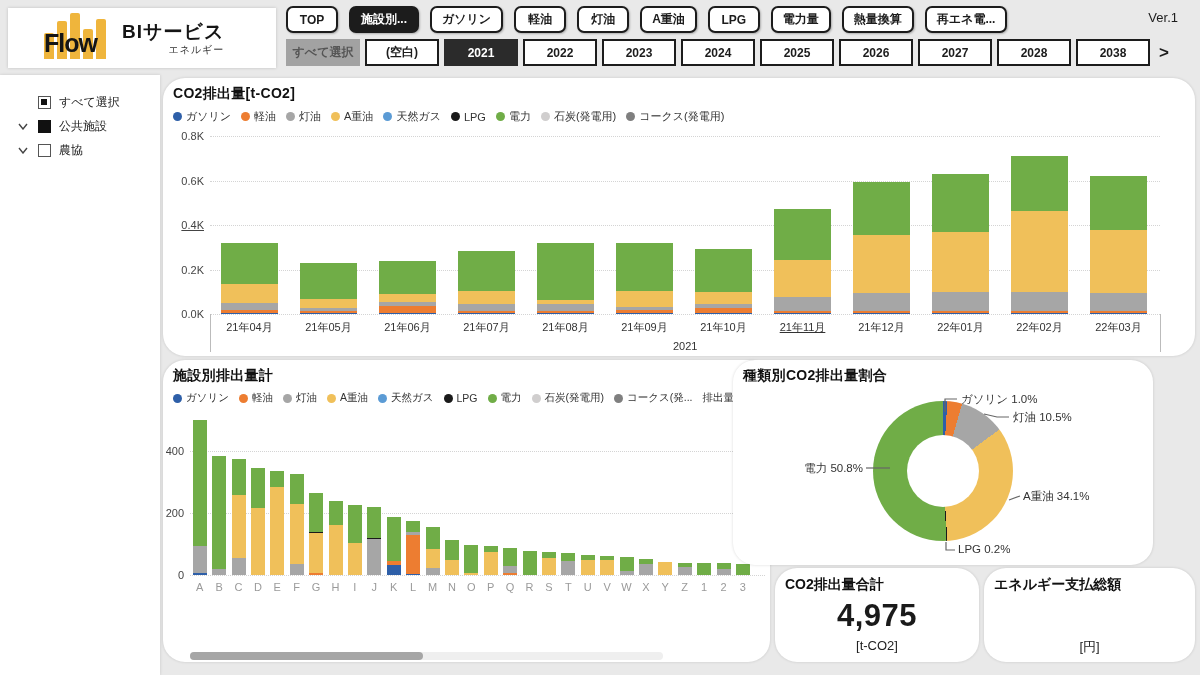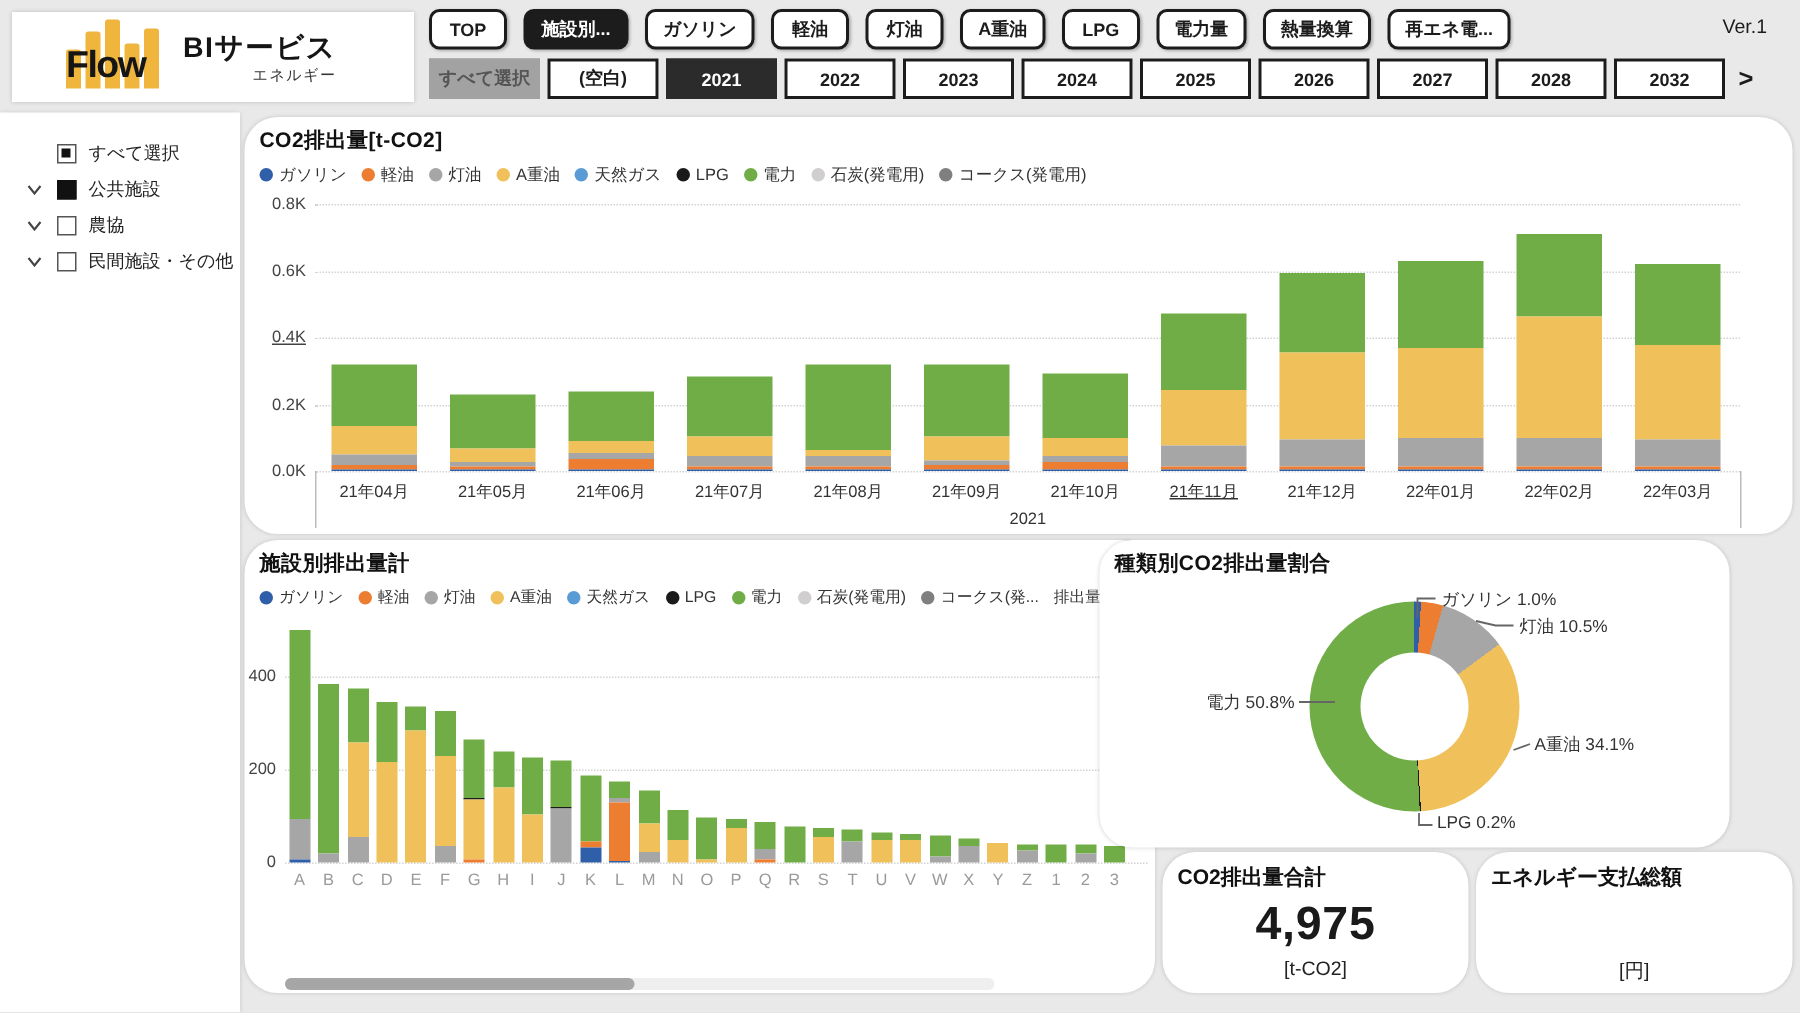--- a/index.html
+++ b/index.html
@@ -111,21 +111,21 @@
       <div class="year gray">すべて選択</div>
       <div class="year">(空白)</div>
       <div class="year selected">2021</div>
       <div class="year">2022</div>
       <div class="year">2023</div>
       <div class="year">2024</div>
       <div class="year">2025</div>
       <div class="year">2026</div>
       <div class="year">2027</div>
       <div class="year">2028</div>
-      <div class="year">2032</div>
+      <div class="year">2038</div>
       <div class="year-next">&gt;</div>
     </div>
 
   <div class="sidebar" id="sidebar">
       <div class="side-item">
         <span class="chev"></span>
         <span class="cbox partial"></span>
         <span class="side-label">すべて選択</span>
       </div>
       <div class="side-item">
@@ -138,29 +138,20 @@
         <span class="side-label">公共施設</span>
       </div>
       <div class="side-item">
         <span class="chev">
           <svg viewBox="0 0 10 7">
             <polyline points="1,1 5,6 9,1" fill="none" stroke="#444" stroke-width="1.4"></polyline>
           </svg>
         </span>
         <span class="cbox"></span>
         <span class="side-label">農協</span>
-      </div>
-      <div class="side-item">
-        <span class="chev">
-          <svg viewBox="0 0 10 7">
-            <polyline points="1,1 5,6 9,1" fill="none" stroke="#444" stroke-width="1.4"></polyline>
-          </svg>
-        </span>
-        <span class="cbox"></span>
-        <span class="side-label">民間施設・その他</span>
       </div>
     </div>
 
   <div class="panel" style="left:163px;top:78px;width:1032px;height:278px">
     <h2>CO2排出量[t-CO2]</h2>
     <div class="legend" id="legend-main">
         <span class="li">
           <span class="dot" style="background: rgb(46, 95, 168);"></span>
           <span class="lt">ガソリン</span>
         </span>

